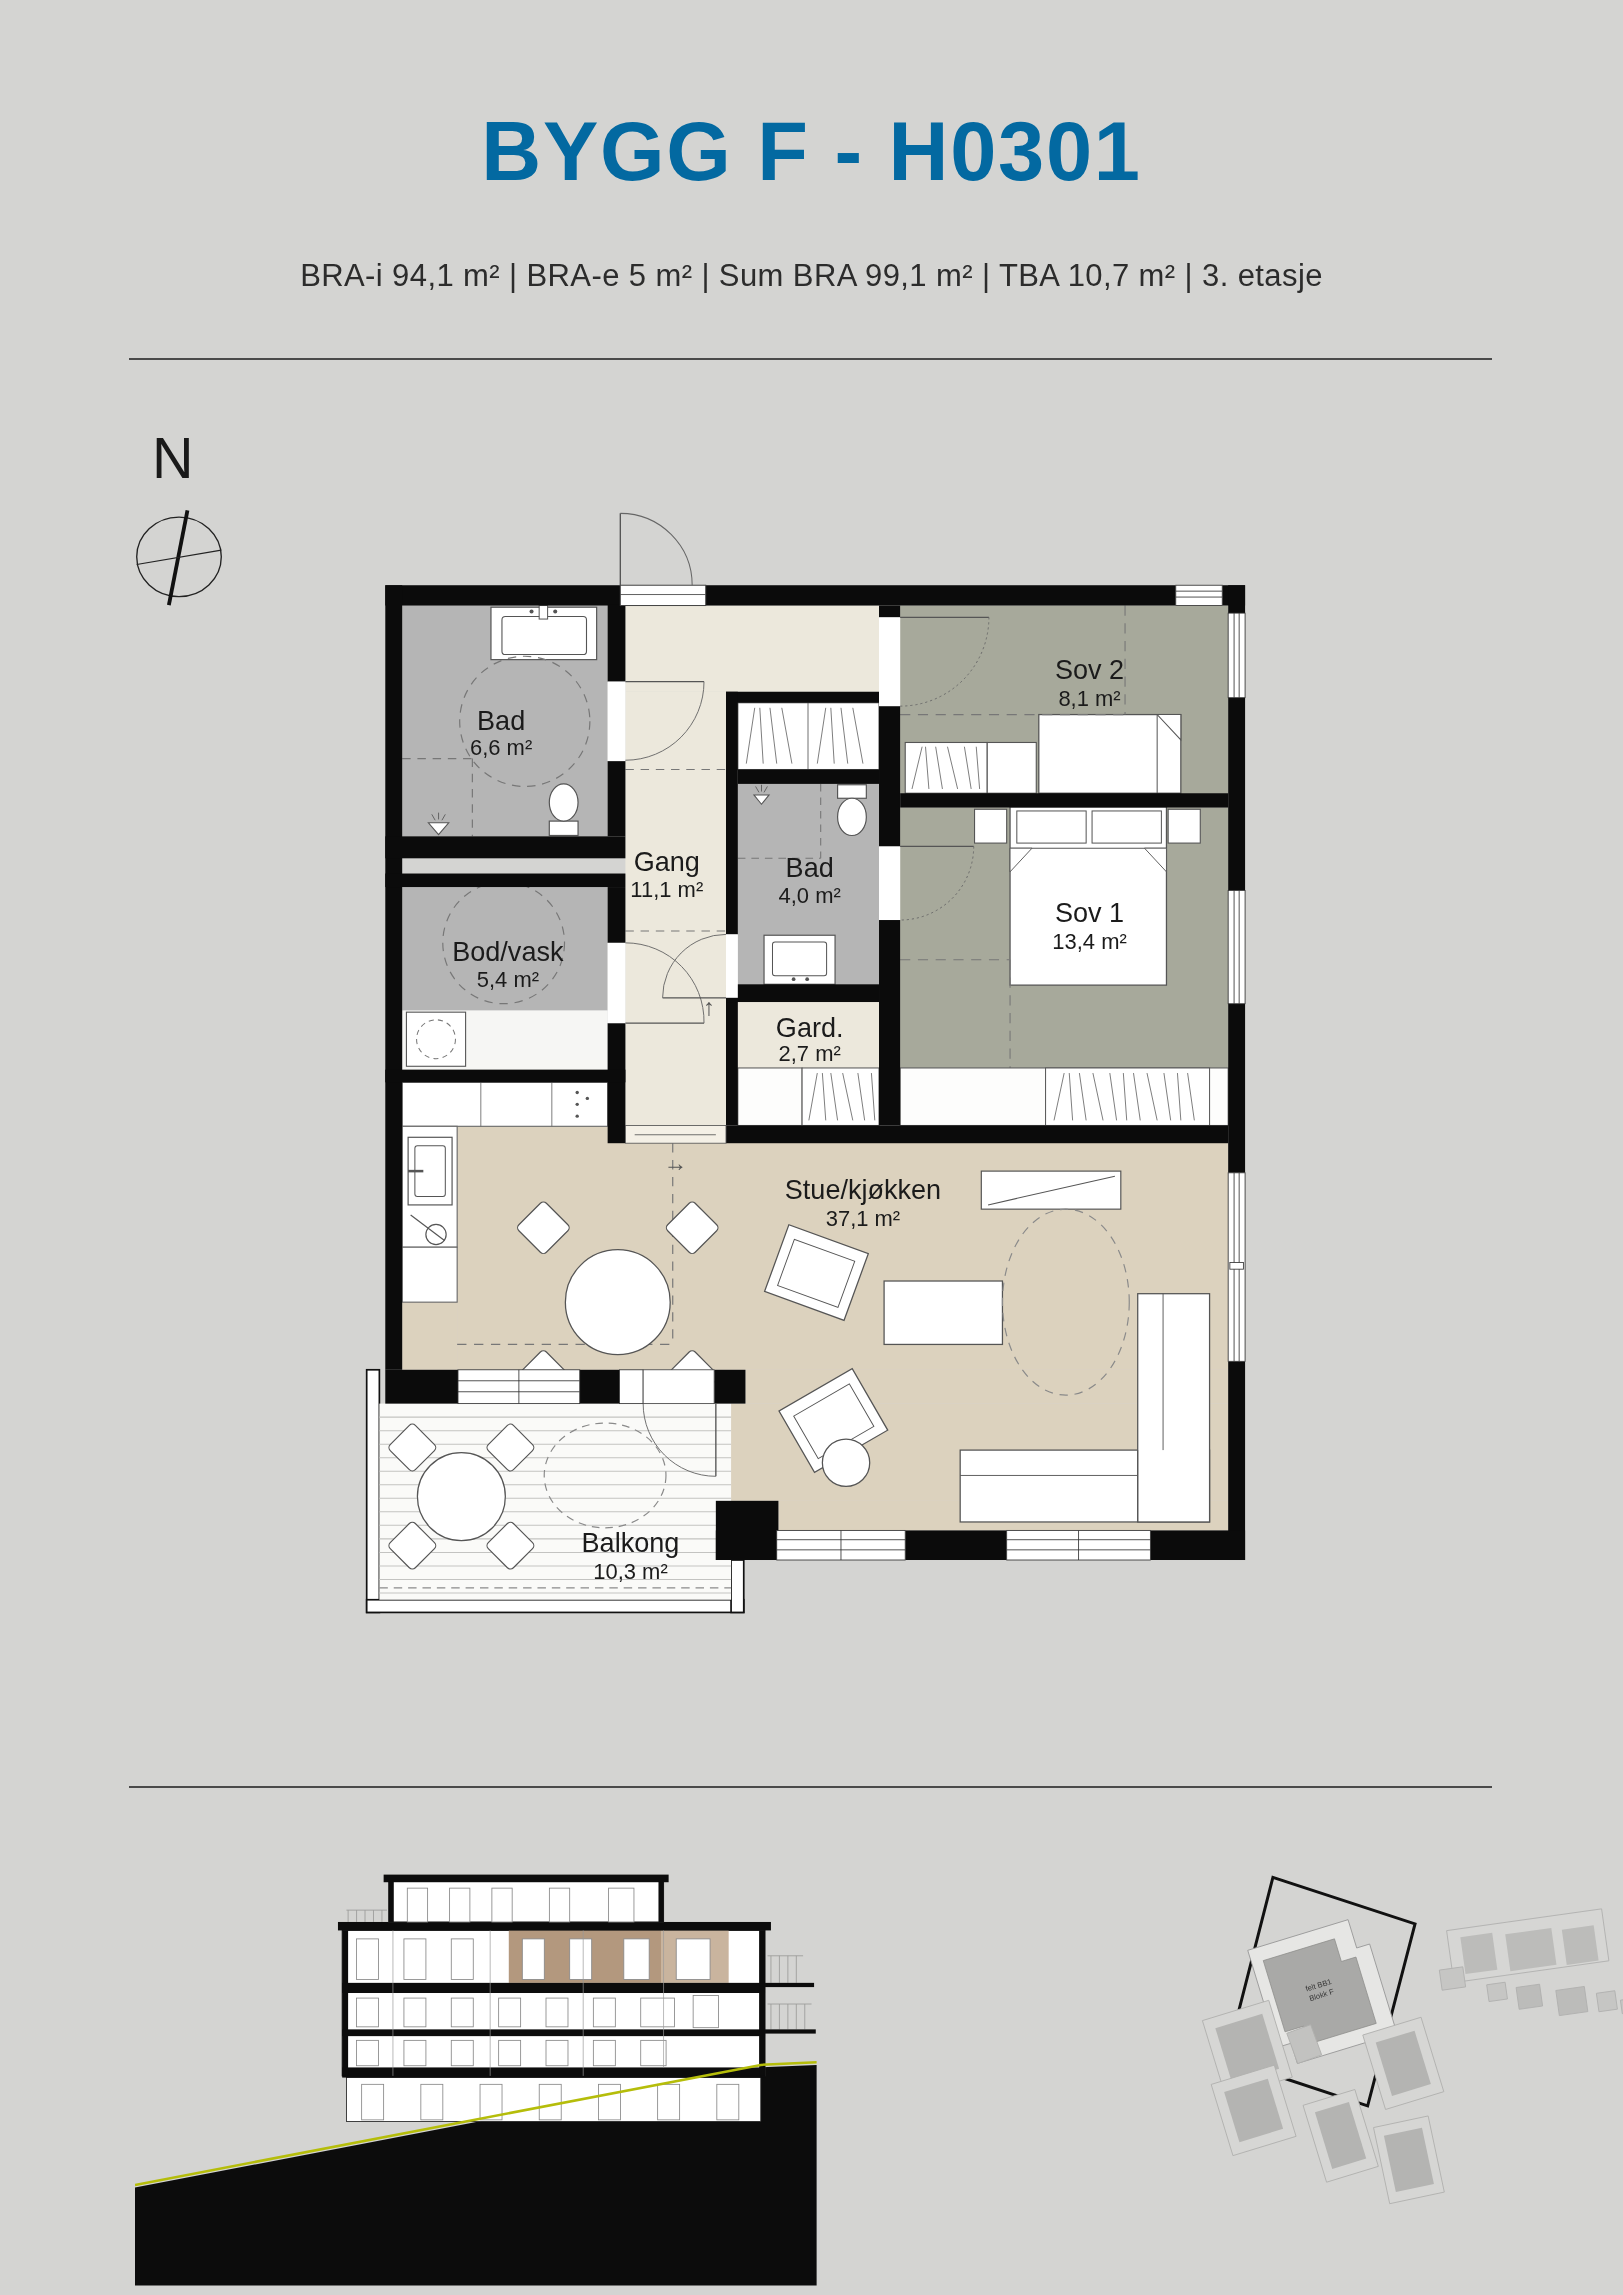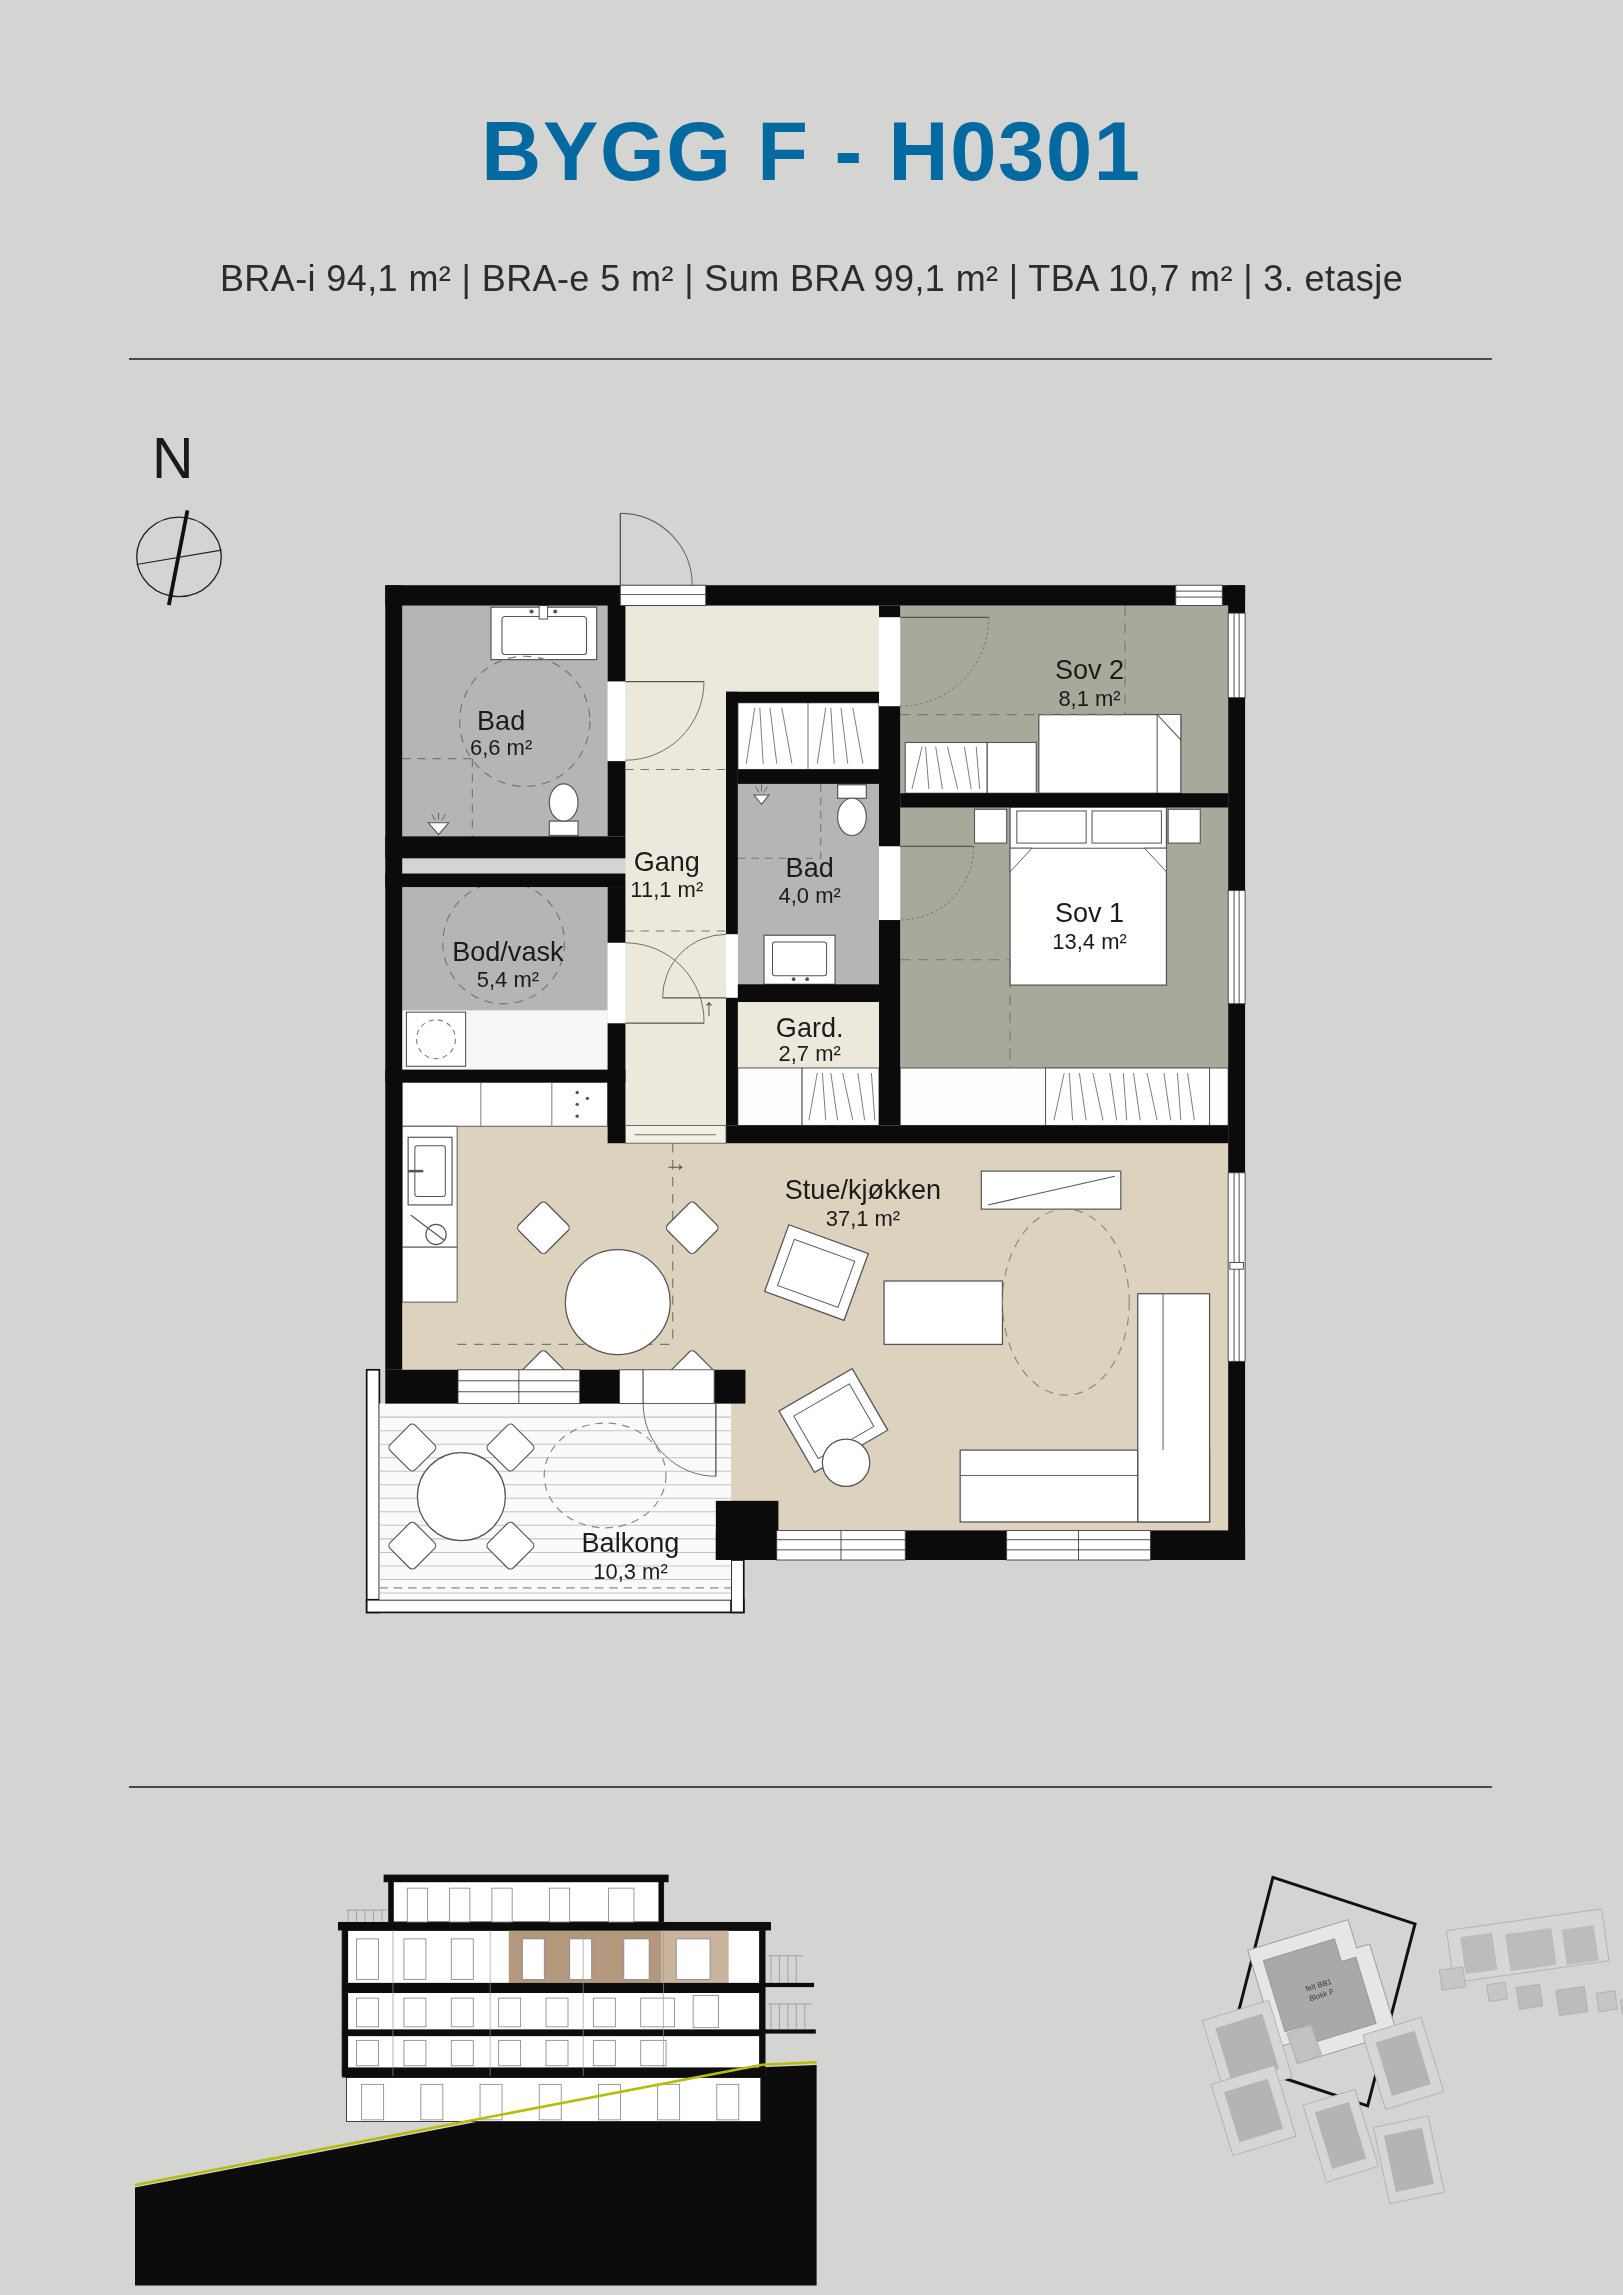--- a/index.html
+++ b/index.html
@@ -7,21 +7,21 @@
     width:1623px;height:2295px;position:relative;overflow:hidden;
     background:#d4d4d2;font-family:"Liberation Sans",sans-serif;
   }
   .abs{position:absolute;}
   #title{
     top:110px;left:0;width:1623px;text-align:center;
     font-size:83px;font-weight:bold;letter-spacing:1.7px;color:#0369a1;line-height:1;
   }
   #subtitle{
     top:258px;left:0;width:1623px;text-align:center;
-    font-size:36px;color:#2c2c2c;letter-spacing:0.4px;
+    font-size:31px;color:#2c2c2c;letter-spacing:0.4px;
   }
   .rule{left:129px;width:1363px;height:1.7px;background:#4a4a4a;}
   #rule-top{top:358px;}
   #rule-bottom{top:1786px;}
   svg text{font-family:"Liberation Sans",sans-serif;}
   .room-name{font-size:32px;fill:#1b1b1b;}
   .room-area{font-size:26px;fill:#1b1b1b;}
   .arrow-glyph{font-size:28px;fill:#555;}
   .site-label{font-size:9px;fill:#333;}
 </style>

